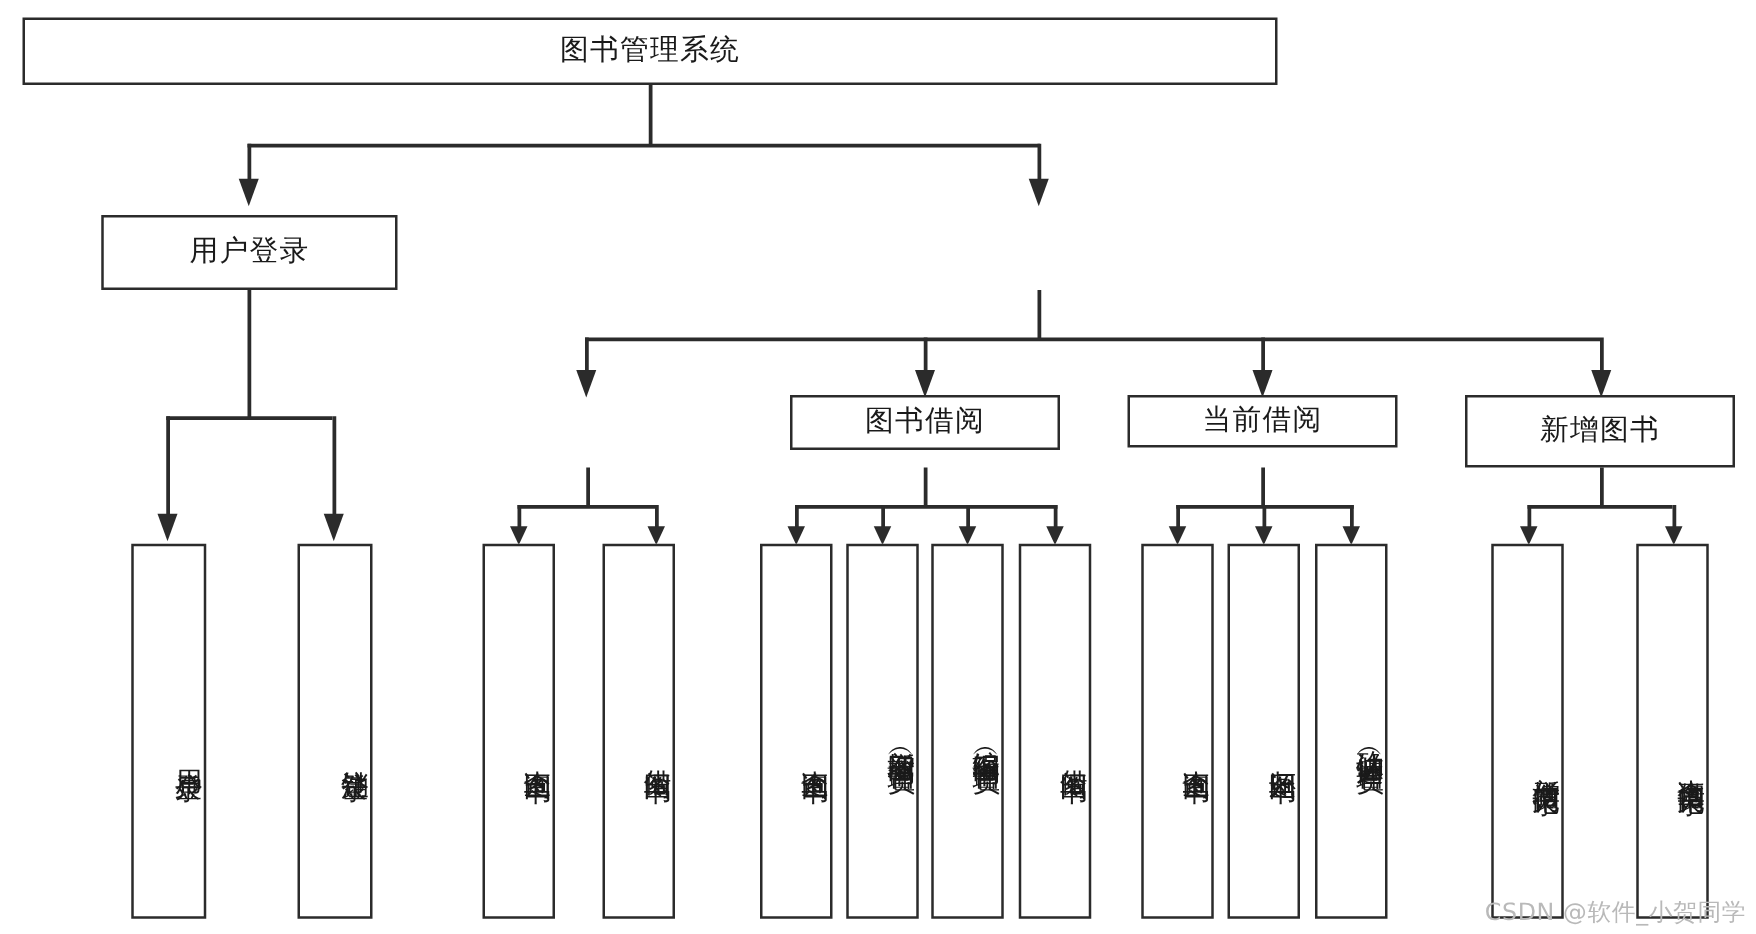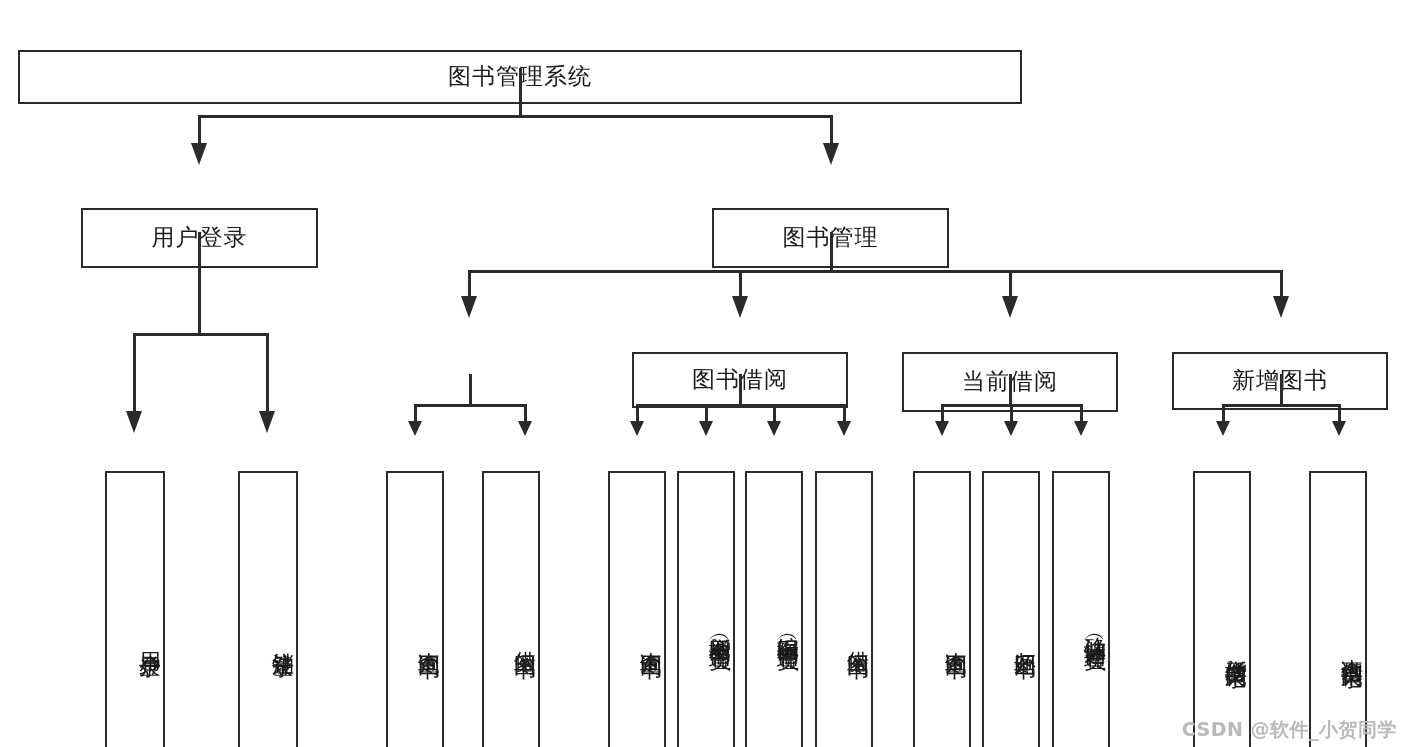--- a/index.html
+++ b/index.html
@@ -23,21 +23,20 @@
     position: absolute;
     box-sizing: border-box;
     border: 2.5px solid #2b2b2b;
     background: #ffffff;
     color: #1a1a1a;
     display: flex;
     align-items: center;
     justify-content: center;
     text-align: center;
     line-height: 1.18;
-    margin-top: 36px;
   }
   .node.h {
     font-size: 23px;
     letter-spacing: 1px;
   }
   .node.v {
     writing-mode: vertical-rl;
     text-orientation: upright;
     font-size: 22px;
     letter-spacing: 2px;
@@ -74,21 +73,20 @@
   
   #watermark {
     position: absolute;
     right: 8px;
     bottom: 4px;
     font-size: 19px;
     color: #b9b9b9;
     white-space: nowrap;
     letter-spacing: 0.5px;
     font-family: "DejaVu Sans", "Liberation Sans", sans-serif;
-    font-weight: bold;
   }
 </style>
 </head>
 <body>
 
 <div id="diagram-root">
 
   <div class="node h" style="left:18px; top:14px; width:1004px; height:54px;">
     <span>图书管理系统</span>
   </div>
@@ -100,46 +98,43 @@
   <div class="conn vline" style="left:198px; top:115px; height:30px;"></div>
   <div class="arrow" style="left:191px; top:143px;"></div>
 
   <div class="conn vline" style="left:830px; top:115px; height:30px;"></div>
   <div class="arrow" style="left:823px; top:143px;"></div>
 
   <div class="node h" style="left:81px; top:172px; width:237px; height:60px;">
     <span>用户登录</span>
   </div>
 
-  <div class="node h" style="left:712px; top:172px; width:237px; height:60px;">
-    <span>图书管理</span>
-  </div>
 
   <div class="conn vline" style="left:198px; top:232px; height:103px;"></div>
   <div class="conn hline" style="left:133px; top:333px; width:133px;"></div>
   <div class="conn vline" style="left:133px; top:333px; height:80px;"></div>
   <div class="arrow" style="left:126px; top:411px;"></div>
   <div class="conn vline" style="left:266px; top:333px; height:80px;"></div>
   <div class="arrow" style="left:259px; top:411px;"></div>
 
   <div class="conn vline" style="left:830px; top:232px; height:40px;"></div>
   <div class="conn hline" style="left:468px; top:270px; width:812px;"></div>
   <div class="conn vline" style="left:468px; top:270px; height:28px;"></div>
   <div class="arrow" style="left:461px; top:296px;"></div>
   <div class="conn vline" style="left:739px; top:270px; height:28px;"></div>
   <div class="arrow" style="left:732px; top:296px;"></div>
   <div class="conn vline" style="left:1009px; top:270px; height:28px;"></div>
   <div class="arrow" style="left:1002px; top:296px;"></div>
   <div class="conn vline" style="left:1280px; top:270px; height:28px;"></div>
   <div class="arrow" style="left:1273px; top:296px;"></div>
 
-  <div class="node h" style="left:632px; top:316px; width:216px; height:56px;">
+  <div class="node h" style="left:632px; top:316px; width:216px; height:44px;">
     <span>图书借阅</span>
   </div>
-  <div class="node h" style="left:902px; top:316px; width:216px; height:60px;">
+  <div class="node h" style="left:902px; top:316px; width:216px; height:42px;">
     <span>当前借阅</span>
   </div>
   <div class="node h" style="left:1172px; top:316px; width:216px; height:58px;">
     <span>新增图书</span>
   </div>
 
   <div class="conn vline" style="left:469px; top:374px; height:32px;"></div>
   <div class="conn hline" style="left:414px; top:404px; width:110px;"></div>
   <div class="conn vline" style="left:414px; top:404px; height:21px;"></div>
   <div class="arrow short" style="left:408px; top:421px;"></div>

